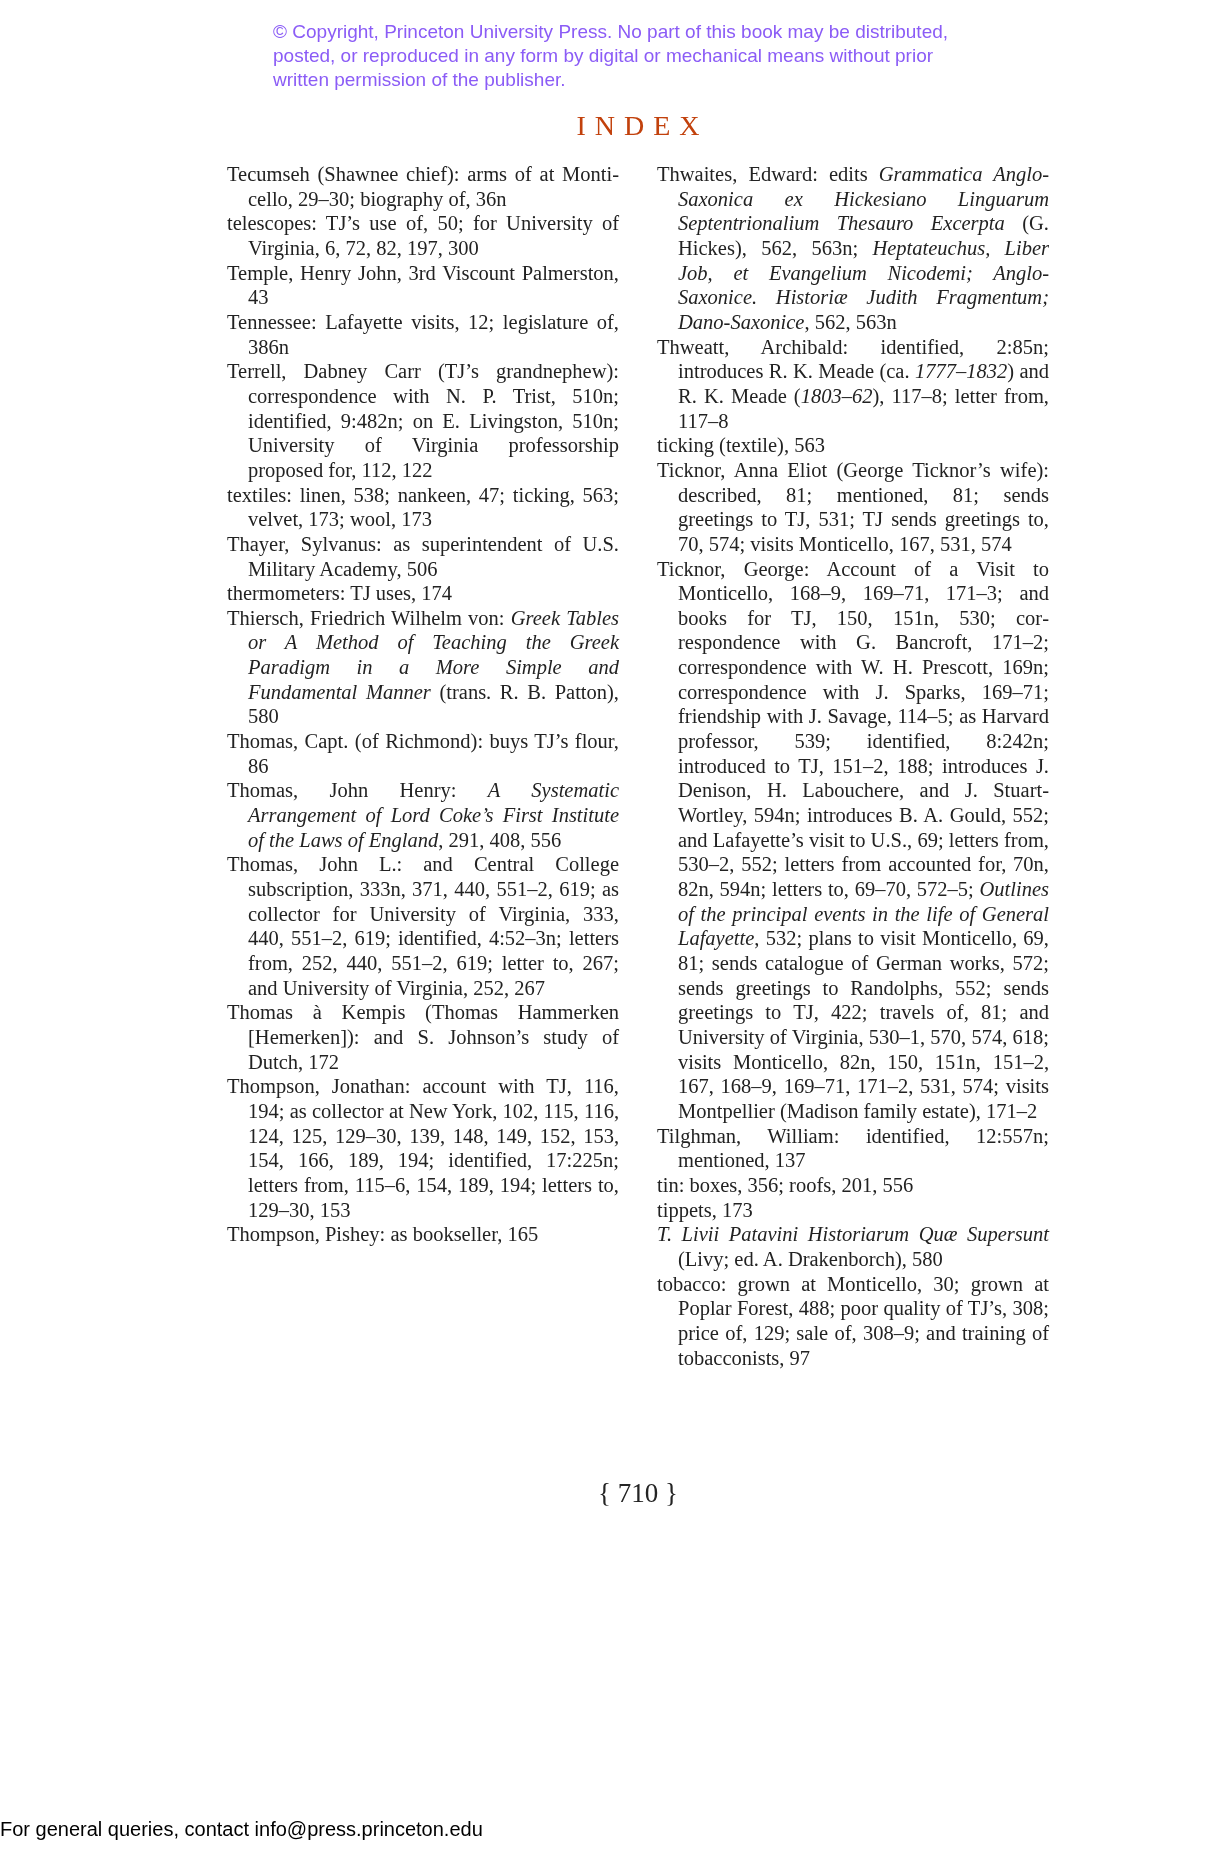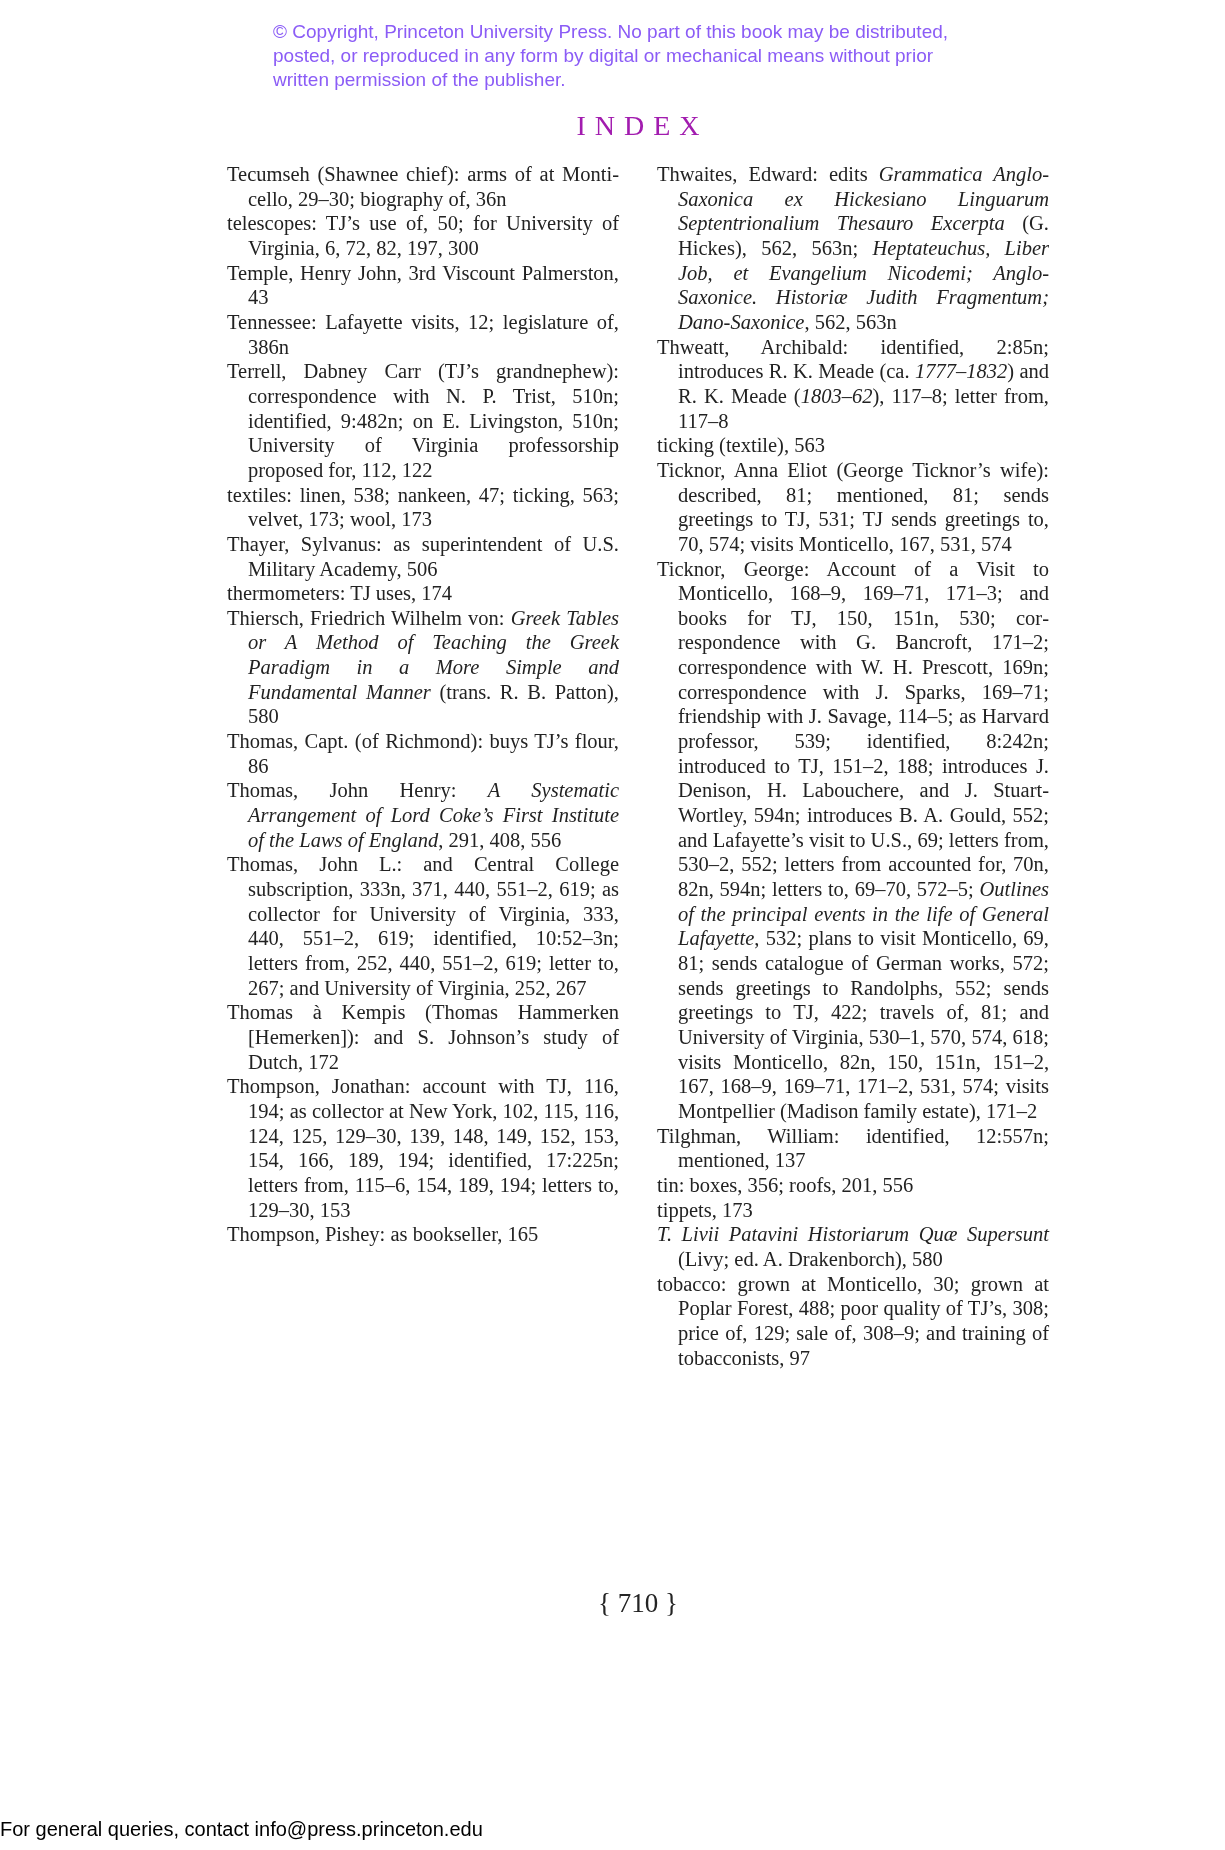--- a/index.html
+++ b/index.html
@@ -13,37 +13,37 @@
   }
   .copyright {
     position:absolute; left:273px; top:20px; width:705px;
     font-family:"Liberation Sans", sans-serif;
     font-size:19px; line-height:24px; color:#8b5cf6;
   }
   .index-title {
     position:absolute; left:227px; top:110px; width:822px;
     text-align:center; font-weight:normal;
     font-size:28px; letter-spacing:9px; text-indent:9px;
-    color:#a21caf;
+    color:#c2410c;
   }
   .columns {
     position:absolute; left:227px; top:162px; width:822px;
     display:flex; justify-content:space-between;
   }
   .col { width:392px; }
   .entry {
     font-size:20.5px; line-height:24.65px;
     text-align:justify;
     padding-left:21px; text-indent:-21px;
     -webkit-hyphens:auto; hyphens:auto;
     color:#222222;
   }
   .entry .it { font-style:italic; }
   .folio {
-    position:absolute; left:227px; top:1588px; width:822px;
+    position:absolute; left:227px; top:1478px; width:822px;
     text-align:center; font-size:27px; color:#242424;
   }
   .footer-contact {
     position:absolute; left:0; top:1818px; width:1225px;
     text-align:left;
     font-family:"Liberation Sans", sans-serif;
     font-size:20px; color:#000000;
   }
 </style>
 </head>
@@ -59,21 +59,21 @@
       <p class="entry"><span class="rm">telescopes: TJ’s use of, 50; for Univer­sity of Virginia, 6, 72, 82, 197, 300</span></p>
       <p class="entry"><span class="rm">Temple, Henry John, 3rd Viscount Palmerston, 43</span></p>
       <p class="entry"><span class="rm">Tennessee: Lafayette visits, 12; legisla­ture of, 386n</span></p>
       <p class="entry"><span class="rm">Terrell, Dabney Carr (TJ’s grand­nephew): correspondence with N. P. Trist, 510n; identified, 9:482n; on E. Livingston, 510n; Univer­sity of Virginia professorship proposed for, 112, 122</span></p>
       <p class="entry"><span class="rm">textiles: linen, 538; nankeen, 47; ticking, 563; velvet, 173; wool, 173</span></p>
       <p class="entry"><span class="rm">Thayer, Sylvanus: as superintendent of U.S. Military Academy, 506</span></p>
       <p class="entry"><span class="rm">thermometers: TJ uses, 174</span></p>
       <p class="entry"><span class="rm">Thiersch, Friedrich Wilhelm von: </span><span class="it">Greek Tables or A Method of Teaching the Greek Paradigm in a More Simple and Fundamental Manner</span><span class="rm"> (trans. R. B. Patton), 580</span></p>
       <p class="entry"><span class="rm">Thomas, Capt. (of Richmond): buys TJ’s flour, 86</span></p>
       <p class="entry"><span class="rm">Thomas, John Henry: </span><span class="it">A Systematic Arrangement of Lord Coke’s First Institute of the Laws of England</span><span class="rm">, 291, 408, 556</span></p>
-      <p class="entry"><span class="rm">Thomas, John L.: and Central College subscription, 333n, 371, 440, 551–2, 619; as collector for University of Virginia, 333, 440, 551–2, 619; iden­tified, 10:52–3n; letters from, 252, 440, 551–2, 619; letter to, 267; and Univer­sity of Virginia, 252, 267</span></p>
+      <p class="entry"><span class="rm">Thomas, John L.: and Central College subscription, 333n, 371, 440, 551–2, 619; as collector for University of Virginia, 333, 440, 551–2, 619; iden­tified, 4:52–3n; letters from, 252, 440, 551–2, 619; letter to, 267; and Univer­sity of Virginia, 252, 267</span></p>
       <p class="entry"><span class="rm">Thomas à Kempis (Thomas Hammerken [Hemerken]): and S. Johnson’s study of Dutch, 172</span></p>
       <p class="entry"><span class="rm">Thompson, Jonathan: account with TJ, 116, 194; as collector at New York, 102, 115, 116, 124, 125, 129–30, 139, 148, 149, 152, 153, 154, 166, 189, 194; identified, 17:225n; letters from, 115–6, 154, 189, 194; letters to, 129–30, 153</span></p>
       <p class="entry"><span class="rm">Thompson, Pishey: as bookseller, 165</span></p>
     </div>
   <div class="col">
       <p class="entry"><span class="rm">Thwaites, Edward: edits </span><span class="it">Grammatica Anglo-Saxonica ex Hickesiano Lin­guarum Septentrionalium Thesauro Excerpta</span><span class="rm"> (G. Hickes), 562, 563n; </span><span class="it">Heptateuchus, Liber Job, et Evange­lium Nicodemi; Anglo-Saxonice. Historiæ Judith Fragmentum; Dano-Saxonice</span><span class="rm">, 562, 563n</span></p>
       <p class="entry"><span class="rm">Thweatt, Archibald: identified, 2:85n; introduces R. K. Meade (ca. </span><span class="it">1777–1832</span><span class="rm">) and R. K. Meade (</span><span class="it">1803–62</span><span class="rm">), 117–8; letter from, 117–8</span></p>
       <p class="entry"><span class="rm">ticking (textile), 563</span></p>
       <p class="entry"><span class="rm">Ticknor, Anna Eliot (George Ticknor’s wife): described, 81; mentioned, 81; sends greetings to TJ, 531; TJ sends greetings to, 70, 574; visits Monti­cello, 167, 531, 574</span></p>
       <p class="entry"><span class="rm">Ticknor, George: Account of a Visit to Monticello, 168–9, 169–71, 171–3; and books for TJ, 150, 151n, 530; cor­respondence with G. Bancroft, 171–2; correspondence with W. H. Prescott, 169n; correspondence with J. Sparks, 169–71; friendship with J. Savage, 114–5; as Harvard professor, 539; identified, 8:242n; introduced to TJ, 151–2, 188; introduces J. Denison, H. Labouchere, and J. Stuart-Wortley, 594n; introduces B. A. Gould, 552; and Lafayette’s visit to U.S., 69; let­ters from, 530–2, 552; letters from accounted for, 70n, 82n, 594n; let­ters to, 69–70, 572–5; </span><span class="it">Outlines of the principal events in the life of General Lafayette</span><span class="rm">, 532; plans to visit Monti­cello, 69, 81; sends catalogue of Ger­man works, 572; sends greetings to Randolphs, 552; sends greetings to TJ, 422; travels of, 81; and Univer­sity of Virginia, 530–1, 570, 574, 618; visits Monticello, 82n, 150, 151n, 151–2, 167, 168–9, 169–71, 171–2, 531, 574; visits Montpellier (Madison fam­ily estate), 171–2</span></p>

